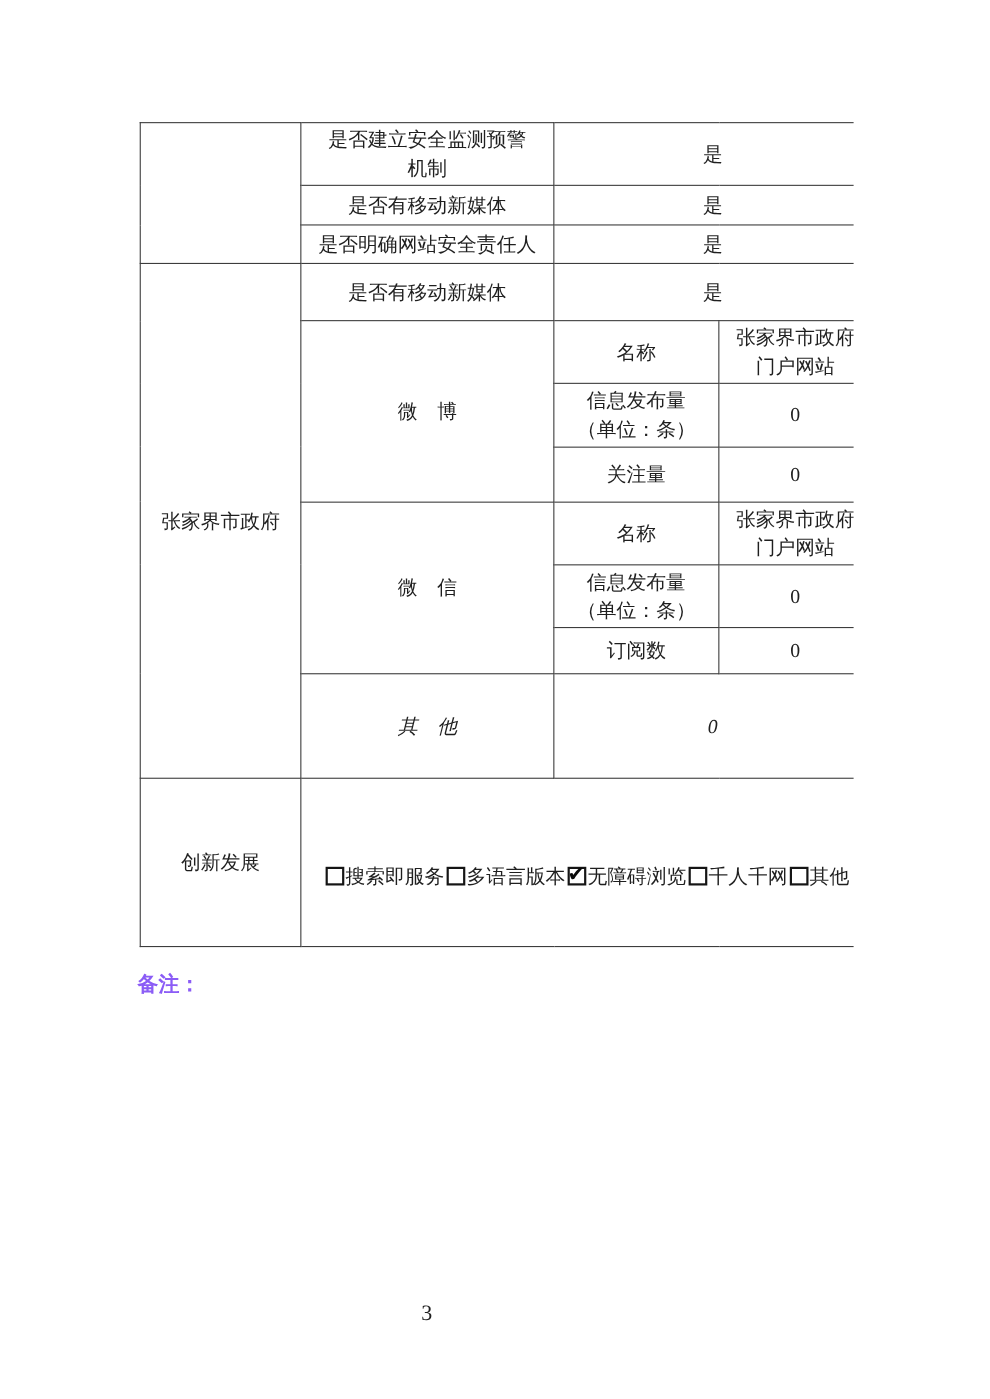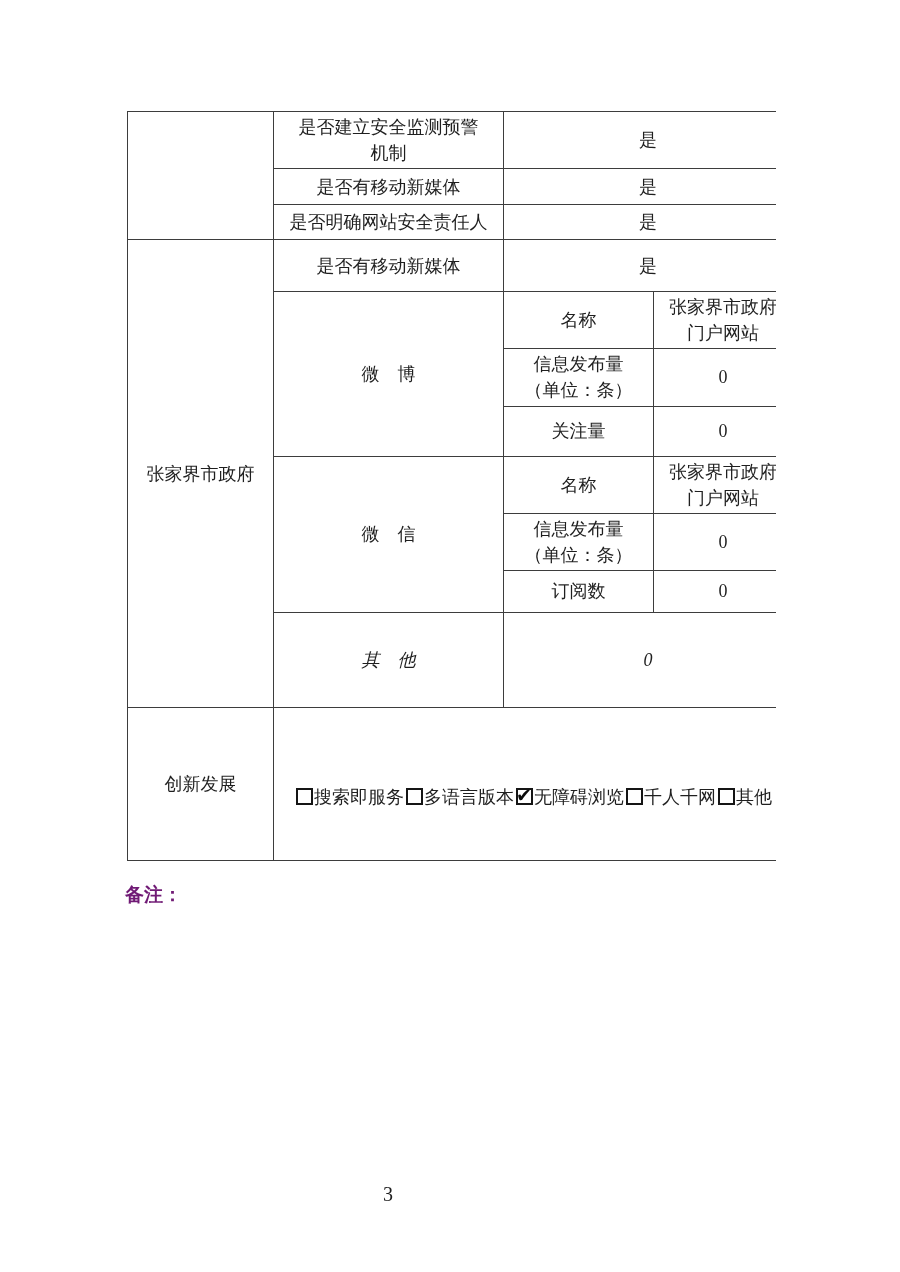--- a/index.html
+++ b/index.html
@@ -64,21 +64,21 @@
     color: #0a0a0a;
     font-family: "DejaVu Sans", sans-serif;
   }
   .notes {
     position: absolute;
     left: 125px;
     top: 882px;
     font-family: "Liberation Sans", "DejaVu Sans", sans-serif;
     font-weight: 700;
     font-size: 19px;
-    color: #701a75;
+    color: #8b5cf6;
   }
   .pagenum {
     position: absolute;
     top: 1183px;
     left: 0;
     width: 100%;
     text-align: center;
     font-size: 20px;
     color: #1f1f1f;
   }

